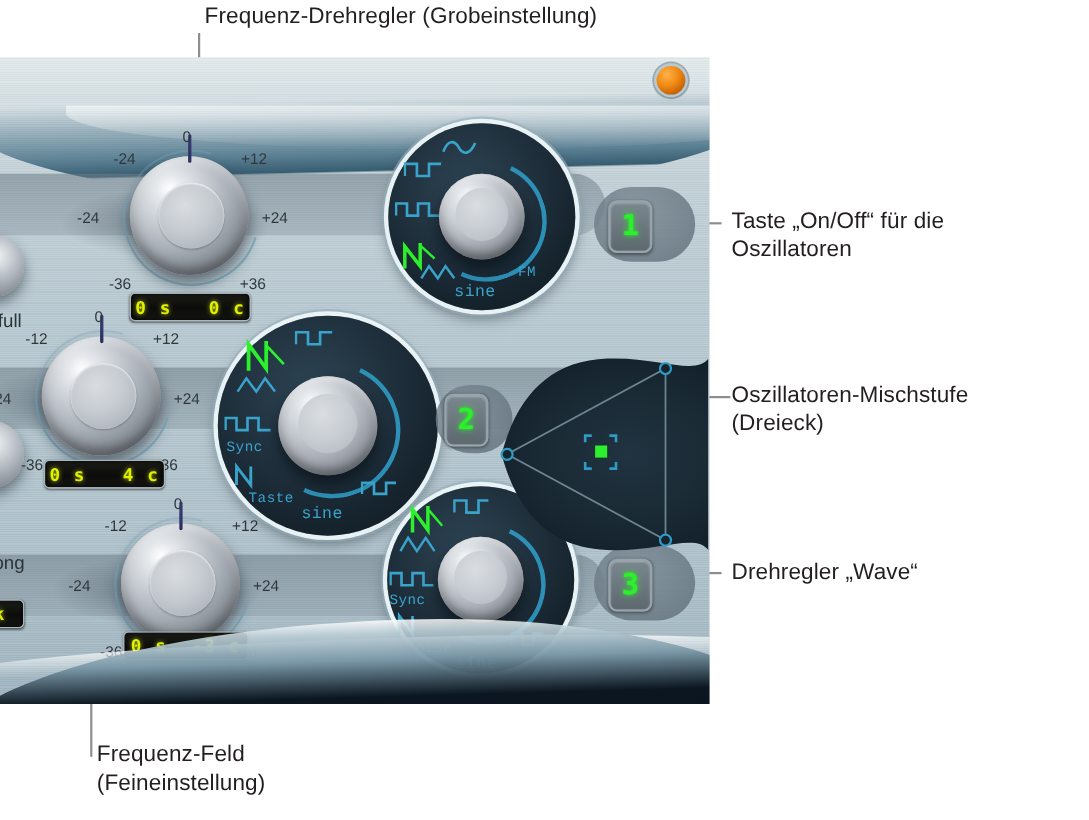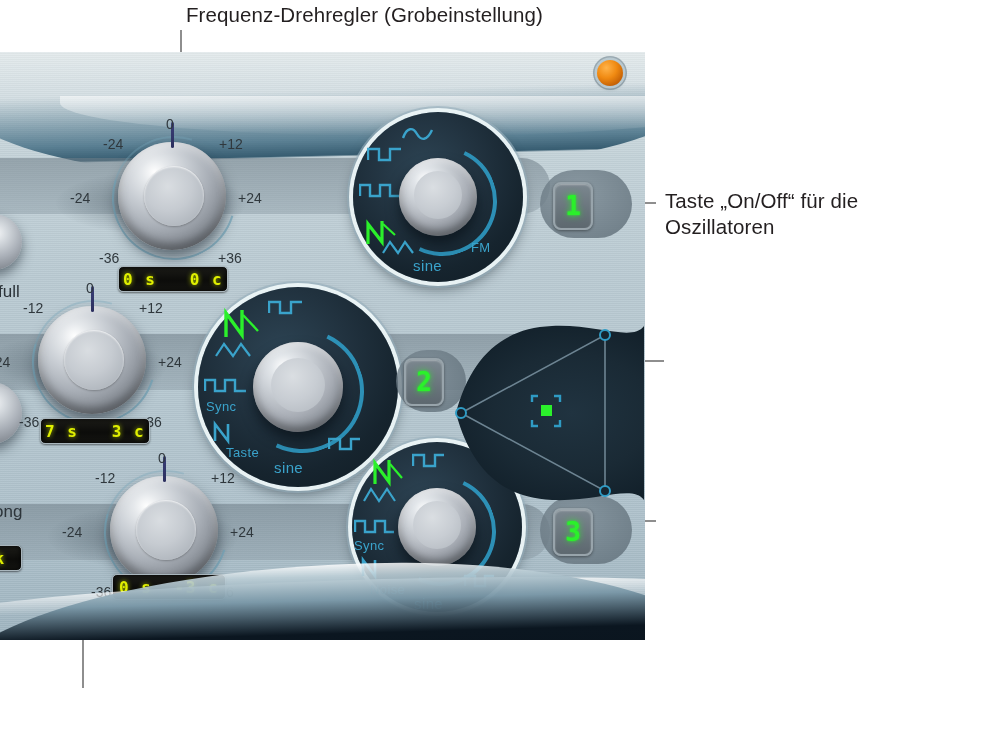--- a/index.html
+++ b/index.html
@@ -127,21 +127,21 @@
     position:absolute;left:46px;top:46px;width:78px;height:78px;border-radius:50%;
     background:radial-gradient(circle at 34% 28%,#ffffff 0%,#e2e6ea 14%,#c6cbd1 34%,#a9aeb6 56%,#878d95 76%,#5c6268 100%);
     box-shadow:0 8px 13px rgba(6,14,20,.65), inset 0 -5px 9px rgba(0,0,0,.35), inset 0 3px 6px rgba(255,255,255,.55);
   }
   .wknob-cap{
     position:absolute;left:15px;top:13px;width:48px;height:48px;border-radius:50%;
     background:radial-gradient(circle at 40% 34%,#dadee2 0%,#c8cdd3 50%,#b0b6bd 100%);
   }
   .wlabel{
     position:absolute;color:#3aa3cb;font-size:13px;
-    font-family:Liberation Sans, sans-serif;letter-spacing:.4px;
+    font-family:Liberation Mono, monospace;letter-spacing:.4px;
   }
   .wlabel.sine{font-size:15px;}
   .wsym{position:absolute;}
   .wsym svg{display:block;}
   .greenmark{position:absolute;}
 
   
   .osc-pad{
     position:absolute;width:92px;height:68px;border-radius:40px;
     background:radial-gradient(ellipse at 40% 35%,rgba(120,135,145,.75),rgba(95,110,120,.85));
@@ -182,24 +182,29 @@
 <div class="stage">
 
   <div class="callout-text" style="left:186px;top:2px;">Frequenz-Drehregler (Grobeinstellung)</div>
   <div class="leader v" style="left:180px;top:30px;height:108px;"></div>
 
   <div class="leader h" style="left:608px;top:202px;width:48px;"></div>
   <div class="callout-text" style="left:665px;top:188px;width:310px;">Taste „On/Off“ für die
 Oszillatoren</div>
 
   <div class="leader h" style="left:620px;top:360px;width:44px;"></div>
+  <div class="callout-text" style="left:665px;top:346px;width:320px;">Oszillatoren-Mischstufe
+(Dreieck)</div>
 
   <div class="leader h" style="left:608px;top:520px;width:48px;"></div>
+  <div class="callout-text" style="left:665px;top:507px;width:310px;">Drehregler „Wave“</div>
 
   <div class="leader v" style="left:82px;top:438px;height:250px;"></div>
+  <div class="callout-text" style="left:88px;top:673px;width:330px;">Frequenz-Feld
+(Feineinstellung)</div>
 
   <div class="panel">
 
     <div class="wave-top"></div>
     <div class="wave-top2"></div>
 
     <div class="rail" style="left:-10px;top:106px;width:560px;border-radius:0 28px 28px 0;"></div>
     <div class="rail" style="left:-10px;top:282px;width:560px;border-radius:0 28px 28px 0;"></div>
     <div class="rail" style="left:-10px;top:452px;width:560px;border-radius:0 28px 28px 0;"></div>
 
@@ -236,21 +241,21 @@
       </div>
       <div class="knob-pointer"></div>
       <div class="tick" style="left:88px;top:6px;">0</div>
       <div class="tick" style="left:25px;top:26px;">-12</div>
       <div class="tick" style="left:141px;top:26px;">+12</div>
       <div class="tick" style="left:-8px;top:80px;">-24</div>
       <div class="tick" style="left:160px;top:80px;">+24</div>
       <div class="tick" style="left:21px;top:140px;">-36</div>
       <div class="tick" style="left:140px;top:140px;">+36</div>
     </div>
-    <div class="lcd" style="left:40px;top:366px;width:108px;">7 s   3 c</div>
+    <div class="lcd" style="left:40px;top:366px;width:108px;">0 s   4 c</div>
 
     <div class="coarse" style="left:70px;top:392px;">
       <div class="shadowblob"></div>
       <div class="scalearc"></div>
       <div class="knob-metal">
         <div class="knob-cap"></div>
       </div>
       <div class="knob-pointer"></div>
       <div class="tick" style="left:88px;top:6px;">0</div>
       <div class="tick" style="left:25px;top:26px;">-12</div>

